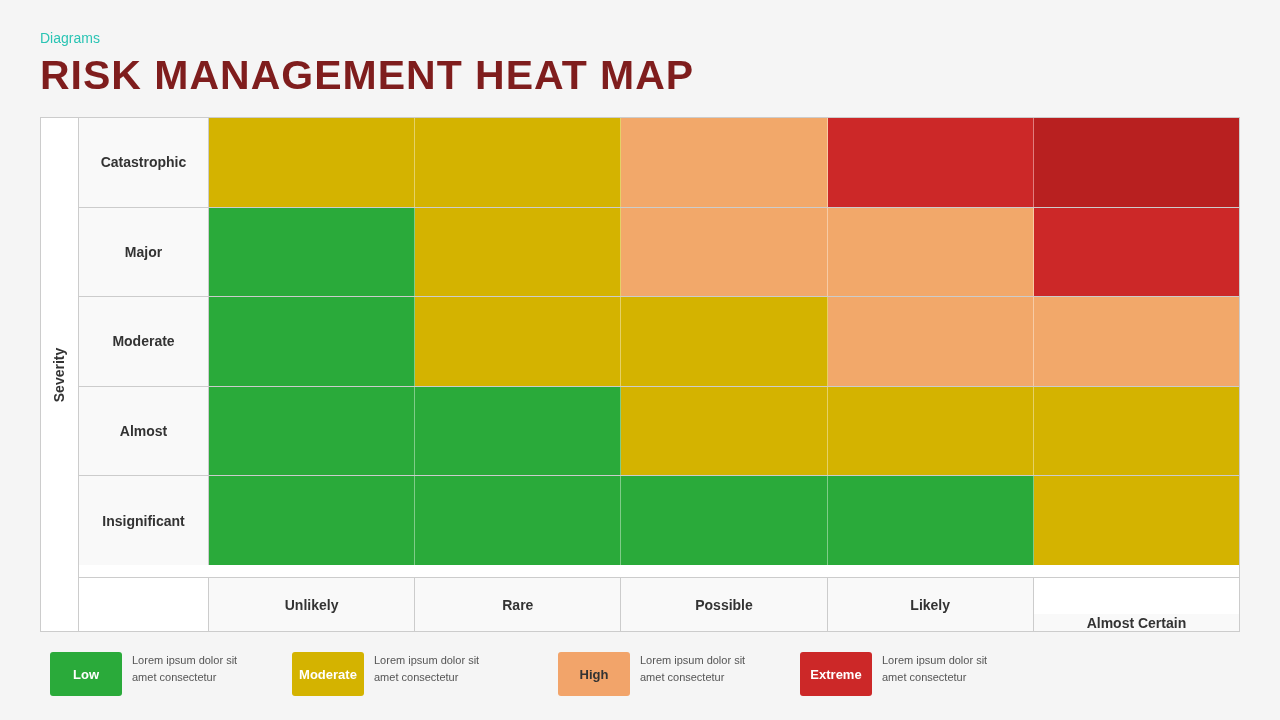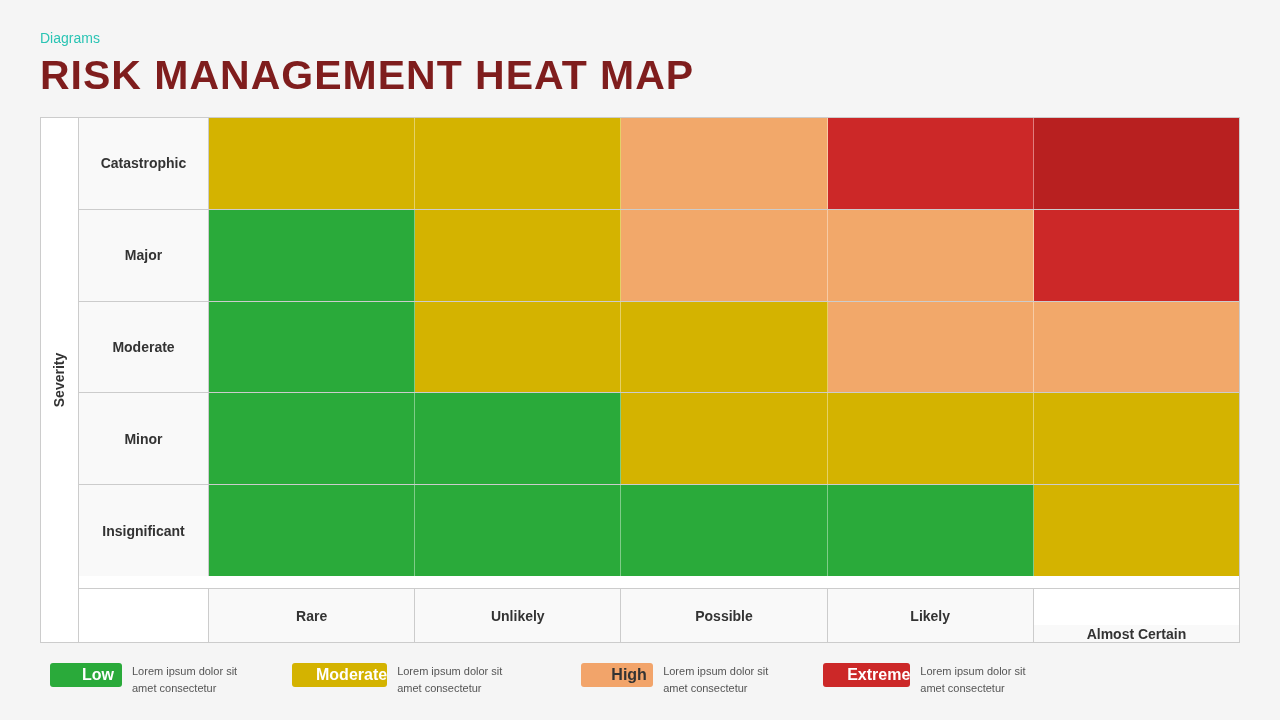--- a/index.html
+++ b/index.html
@@ -142,30 +142,29 @@
       align-items: flex-start;
       padding: 6px 0 4px 10px;
     }
     .legend-item {
       display: flex;
       align-items: flex-start;
       gap: 10px;
     }
     .legend-badge {
       min-width: 72px;
-      height: 24px;
+      height: 44px;
       border-radius: 3px;
       display: flex;
       align-items: center;
       justify-content: center;
-      font-size: 16px;
+      font-size: 13px;
       font-weight: 800;
       color: #fff;
       flex-shrink: 0;
-      padding-left: 24px;
     }
     .legend-text {
       font-size: 11px;
       color: #555;
       line-height: 1.5;
       max-width: 130px;
     }
     
     .row-catastrophic .cell-0 { background: #d4b300; }
     .row-catastrophic .cell-1 { background: #d4b300; }
@@ -220,21 +219,21 @@
       <span class="severity-label-text">Severity</span>
     </div>
 
     <div class="grid-section">
       <div class="grid-body">
 
         <div class="row-labels-col" style="border-right:1px solid #ccc;">
           <div class="row-label-cell">Catastrophic</div>
           <div class="row-label-cell">Major</div>
           <div class="row-label-cell">Moderate</div>
-          <div class="row-label-cell">Minor</div>
+          <div class="row-label-cell">Almost</div>
           <div class="row-label-cell" style="border-bottom:none;">Insignificant</div>
         </div>
 
         <div class="data-grid">
 
           <div class="data-row row-catastrophic">
             <div class="data-cell cell-0" style="border-right:1px solid rgba(255,255,255,0.4);"></div>
             <div class="data-cell cell-1" style="border-right:1px solid rgba(255,255,255,0.4);"></div>
             <div class="data-cell cell-2" style="border-right:1px solid rgba(255,255,255,0.4);"></div>
             <div class="data-cell cell-3" style="border-right:1px solid rgba(255,255,255,0.4);"></div>
@@ -271,22 +270,22 @@
             <div class="data-cell cell-2" style="border-right:1px solid rgba(255,255,255,0.4);"></div>
             <div class="data-cell cell-3" style="border-right:1px solid rgba(255,255,255,0.4);"></div>
             <div class="data-cell cell-4"></div>
           </div>
         </div>
       </div>
 
       <div class="col-labels-row">
         <div class="col-label-spacer"></div>
         <div class="col-labels">
+          <div class="col-label-cell">Unlikely</div>
           <div class="col-label-cell">Rare</div>
-          <div class="col-label-cell">Unlikely</div>
           <div class="col-label-cell">Possible</div>
           <div class="col-label-cell">Likely</div>
           <div class="col-label-cell" style="border-right:none;margin-top:36px;">Almost Certain</div>
         </div>
       </div>
     </div>
   </div>
 
 </div>
 

